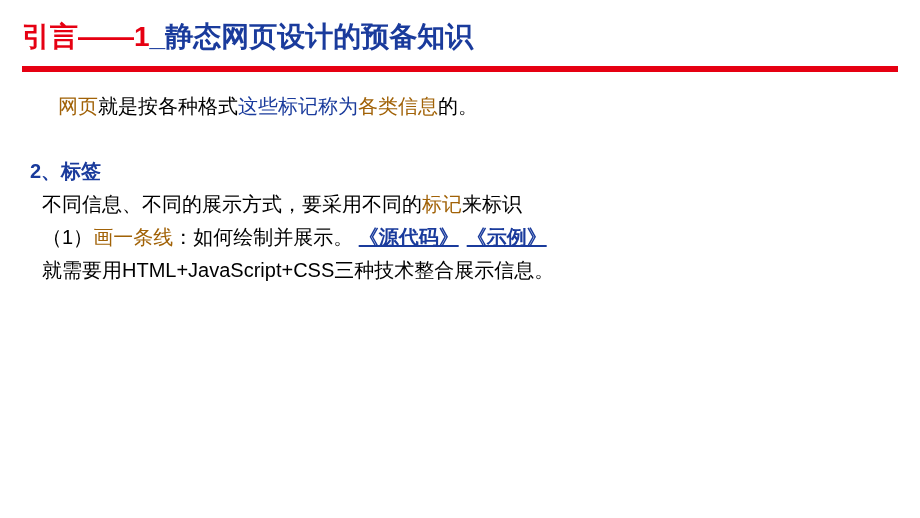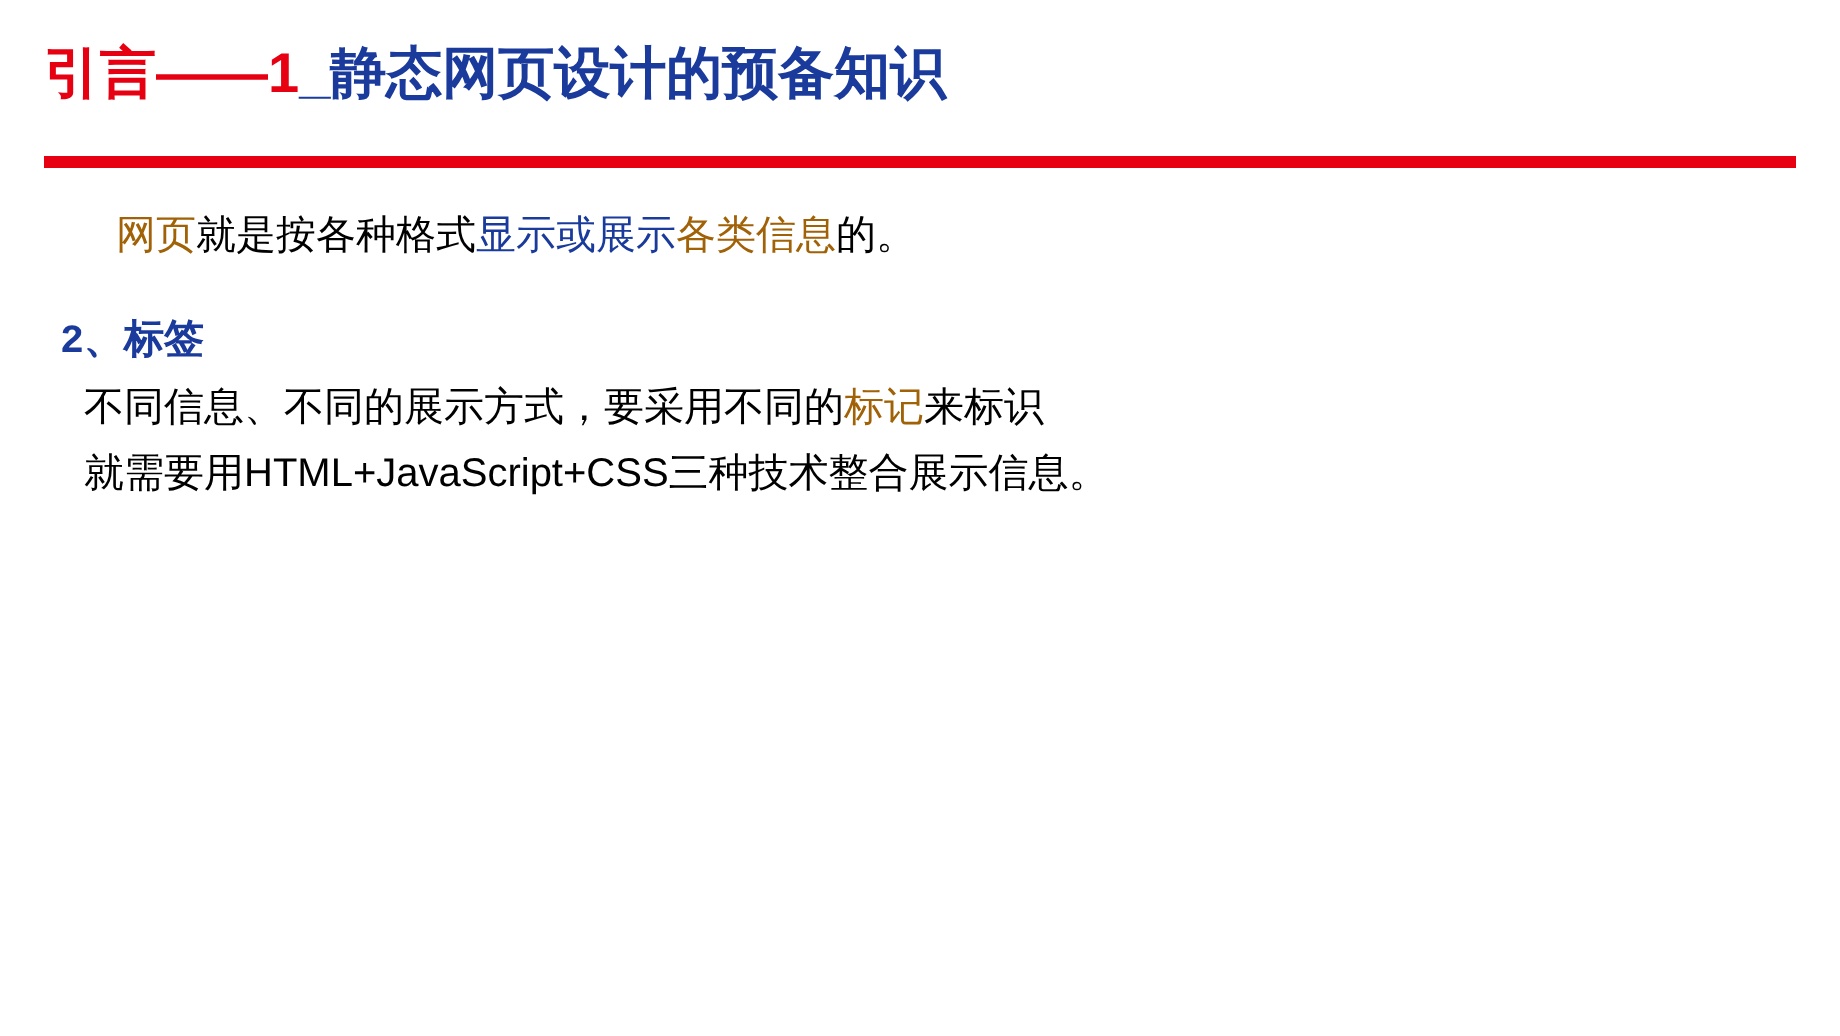--- a/index.html
+++ b/index.html
@@ -7,21 +7,21 @@
       width: 920px;
       height: 518px;
       background: #fff;
       font-family: "Microsoft YaHei", SimSun, sans-serif;
       padding: 18px 22px;
       position: relative;
     }
     .title {
       font-size: 28px;
       font-weight: bold;
-      margin-bottom: 22px;
+      margin-bottom: 10px;
     }
     .title .t-red { color: #e60012; }
     .title .t-blue { color: #1a3b9c; }
     .rule {
       height: 6px;
       background: #e60012;
       margin-bottom: 18px;
     }
     .content {
       font-size: 20px;
@@ -31,21 +31,21 @@
     }
     .blue { color: #1a3b9c; }
     .red { color: #a16207; }
     .section-head {
       font-weight: bold;
       color: #1a3b9c;
     }
     .indent1 { padding-left: 28px; }
     .indent2 { padding-left: 12px; }
     .center-ish { padding-left: 160px; }
-    .mt { margin-top: 20px; font-family: Liberation Mono, monospace; }
+    .mt { margin-top: 32px; }
     .link {
       color: #1a3b9c;
       font-weight: bold;
       text-decoration: underline;
       cursor: pointer;
     }
     .link-gap { display: inline-block; width: 8px; }
     .cursor-mark {
       display: inline-block;
       width: 10px;
@@ -61,26 +61,30 @@
 
 <div class="title">
   <span class="t-red">引言——1</span><span class="t-blue">_</span><span class="t-blue">静态网页设计的预备知识</span>
 </div>
 
 <div class="rule"></div>
 
 <div class="content">
 
   <div class="indent1">
-    <span class="red">网页</span><span>就是按各种格式</span><span class="blue">显示或展示</span><span class="red">各类信息</span><span>的。</span>
+    <span class="red">网页</span><span>就是按各种格式</span><span class="blue">这些标记称为</span><span class="red">各类信息</span><span>的。</span>
   </div>
 
   <div class="section-head mt">2、标签</div>
   <div class="indent2">
     <span>不同信息、不同的展示方式，要采用不同的</span><span class="red">标记</span><span>来标识</span>
   </div>
 
 
+  <div class="indent2">
+    <span>（1）</span><span class="red">画一条线</span><span>：如何绘制并展示。</span>
+    <span class="link">《源代码》</span><span class="link-gap"></span><span class="link">《示例》</span>
+  </div>
 
 
   <div class="indent2">就需要用HTML+JavaScript+CSS三种技术整合展示信息。</div>
 
 </div>
 
 </body></html>

